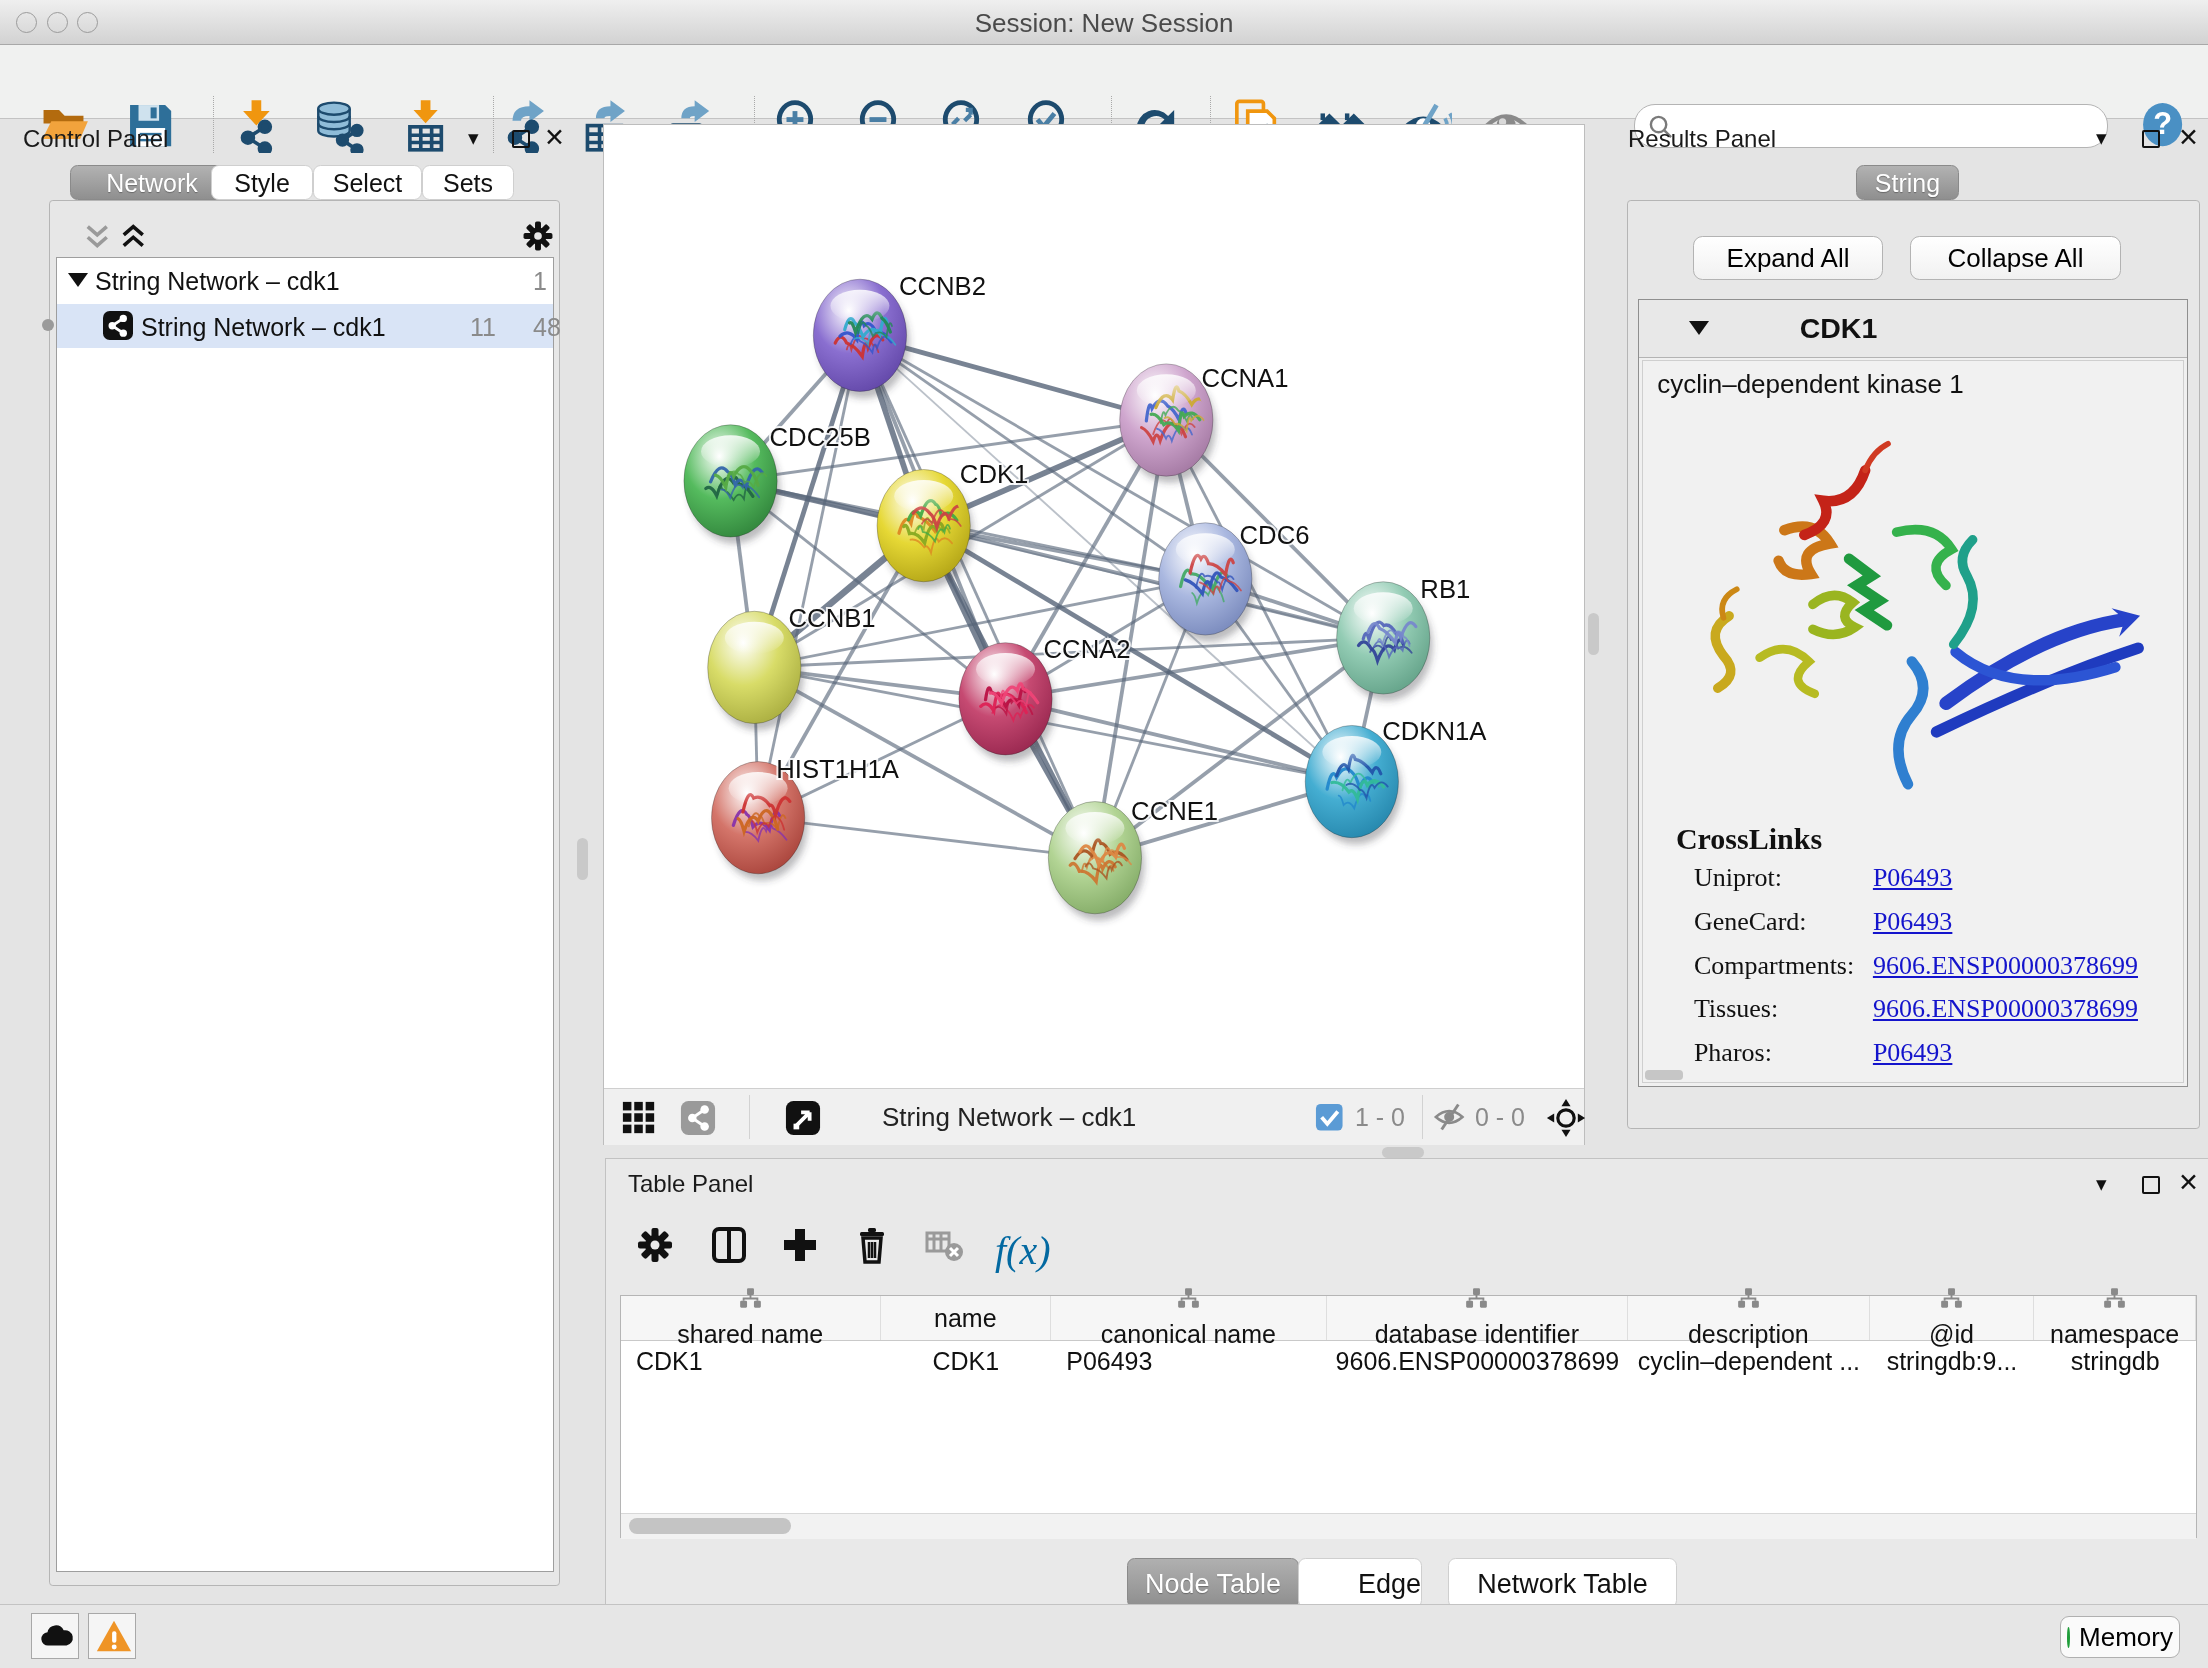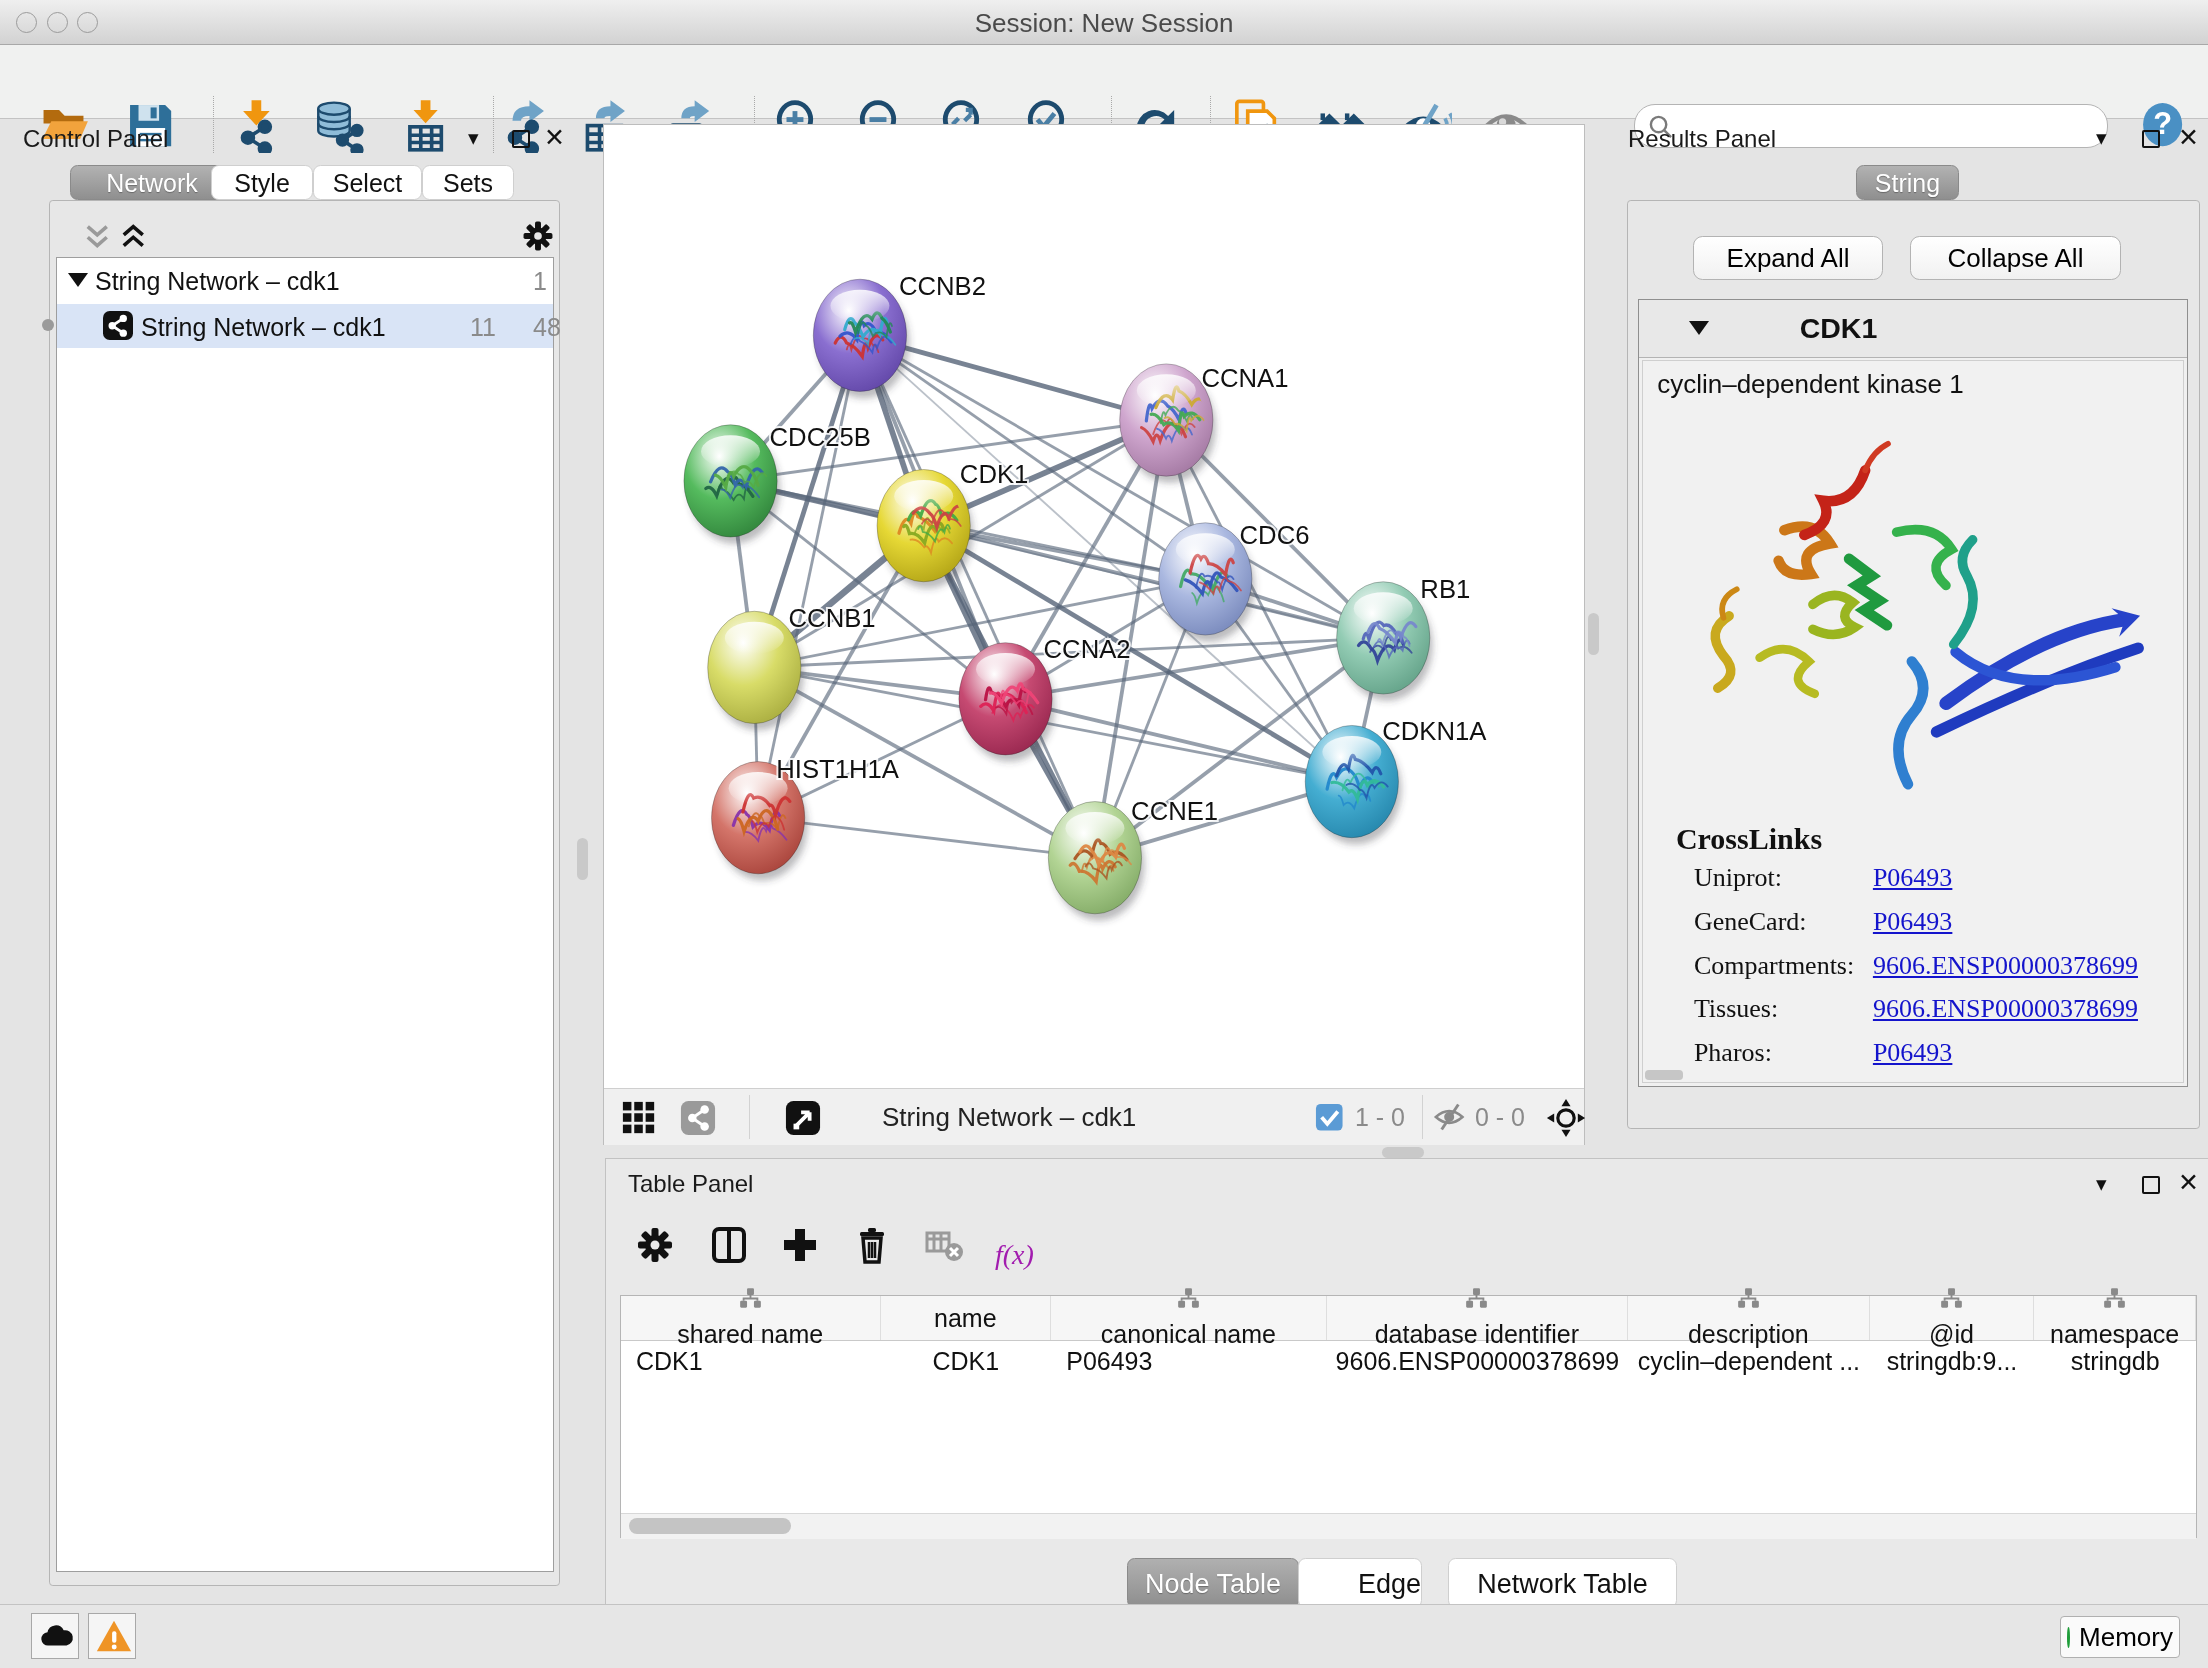--- a/index.html
+++ b/index.html
@@ -75,42 +75,42 @@
   .xl-title{position:absolute;left:33px;top:461px;font-family:"Liberation Serif","DejaVu Serif",serif;
     font-size:30px;font-weight:bold;}
   .xl-row{position:absolute;left:51px;width:476px;font-family:"Liberation Serif","DejaVu Serif",serif;font-size:26px;}
   .xl-row a{position:absolute;left:179px;color:#1414cc;text-decoration:underline;white-space:nowrap;}
   .rp-nub{position:absolute;left:1.9px;bottom:1.9px;width:38px;height:10.5px;background:#c6c6c6;border-radius:3.8px;}
   
   .tp{position:absolute;left:605px;top:1158px;width:1604px;height:458px;background:#e9e9e9;
     border:1px solid #c2c2c2;box-sizing:border-box;}
   .tp-icon{position:absolute;top:1225px;width:40px;height:40px;cursor:pointer;}
   .fx{position:absolute;left:995px;top:1227px;font-family:"Liberation Serif","DejaVu Serif",serif;
-    font-style:italic;font-size:28px;color:#a21caf;cursor:default;margin-top:12px;}
+    font-style:italic;font-size:40px;color:#0369a1;cursor:default;}
   .tbl{position:absolute;left:620px;top:1295px;width:1577px;height:243px;background:#fff;
     border:1px solid #b5b5b5;box-sizing:border-box;}
   .tbl-head{position:absolute;left:0;top:0;width:100%;height:44px;background:#f6f6f6;
     border-bottom:1px solid #c9c9c9;display:flex;}
   .th{position:relative;box-sizing:border-box;border-right:1px solid #dedede;font-size:25px;
     display:flex;align-items:center;justify-content:center;gap:9.5px;cursor:pointer;flex-direction:column;}
   .th svg{width:23px;height:23px;flex:0 0 auto;}
   .tbl-row{position:absolute;left:0;top:44px;width:100%;height:42px;display:flex;font-size:25px;}
   .td{box-sizing:border-box;padding-top:6.7px;white-space:nowrap;overflow:hidden;cursor:default;}
   .hscroll{position:absolute;left:0;top:217px;width:100%;height:25px;background:#f2f2f2;border-top:1px solid #d8d8d8;}
   .hthumb{position:absolute;left:7.6px;top:3.8px;width:162px;height:16px;border-radius:8.6px;background:#c4c4c4;cursor:pointer;}
   .btab{position:absolute;top:1558px;height:50px;border-radius:7.6px;background:#fff;border:1px solid #cfcfcf;
     font-size:27px;text-align:center;line-height:50px;cursor:pointer;box-sizing:border-box;}
   .btab.active{background:linear-gradient(#b0b0b0,#8e8e8e);color:#fff;border-color:#8a8a8a;
     text-shadow:0 1px 1px rgba(0,0,0,.3);}
   
   .statusbar{position:absolute;left:0;top:1604px;width:2208px;height:65px;background:#e6e6e6;border-top:1px solid #c3c3c3;}
   .sb-btn{position:absolute;top:7.6px;width:48px;height:46px;background:#f5f5f5;border:1.9px solid #a8a8a8;cursor:pointer;}
   .sb-btn svg{width:38px;height:36px;margin:2.9px auto;display:block;}
   .mem-btn{position:absolute;left:2060px;top:11.4px;width:120px;height:42px;background:#fafafa;border:1.9px solid #b0b0b0;
-    border-radius:4px;font-size:26px;cursor:pointer;display:flex;align-items:center;justify-content:center;gap:9.5px;}
+    border-radius:9px;font-size:26px;cursor:pointer;display:flex;align-items:center;justify-content:center;gap:9.5px;}
   .mem-dot{width:21px;height:21px;border-radius:50%;background:#1f9d3a;}
   
   .gripv{position:absolute;width:11.4px;height:42px;border-radius:5.7px;background:#c9c9c9;}
   .griph{position:absolute;width:42px;height:11.4px;border-radius:5.7px;background:#c9c9c9;}
 </style>
 </head>
 <body>
 
 <div id="app">
 

